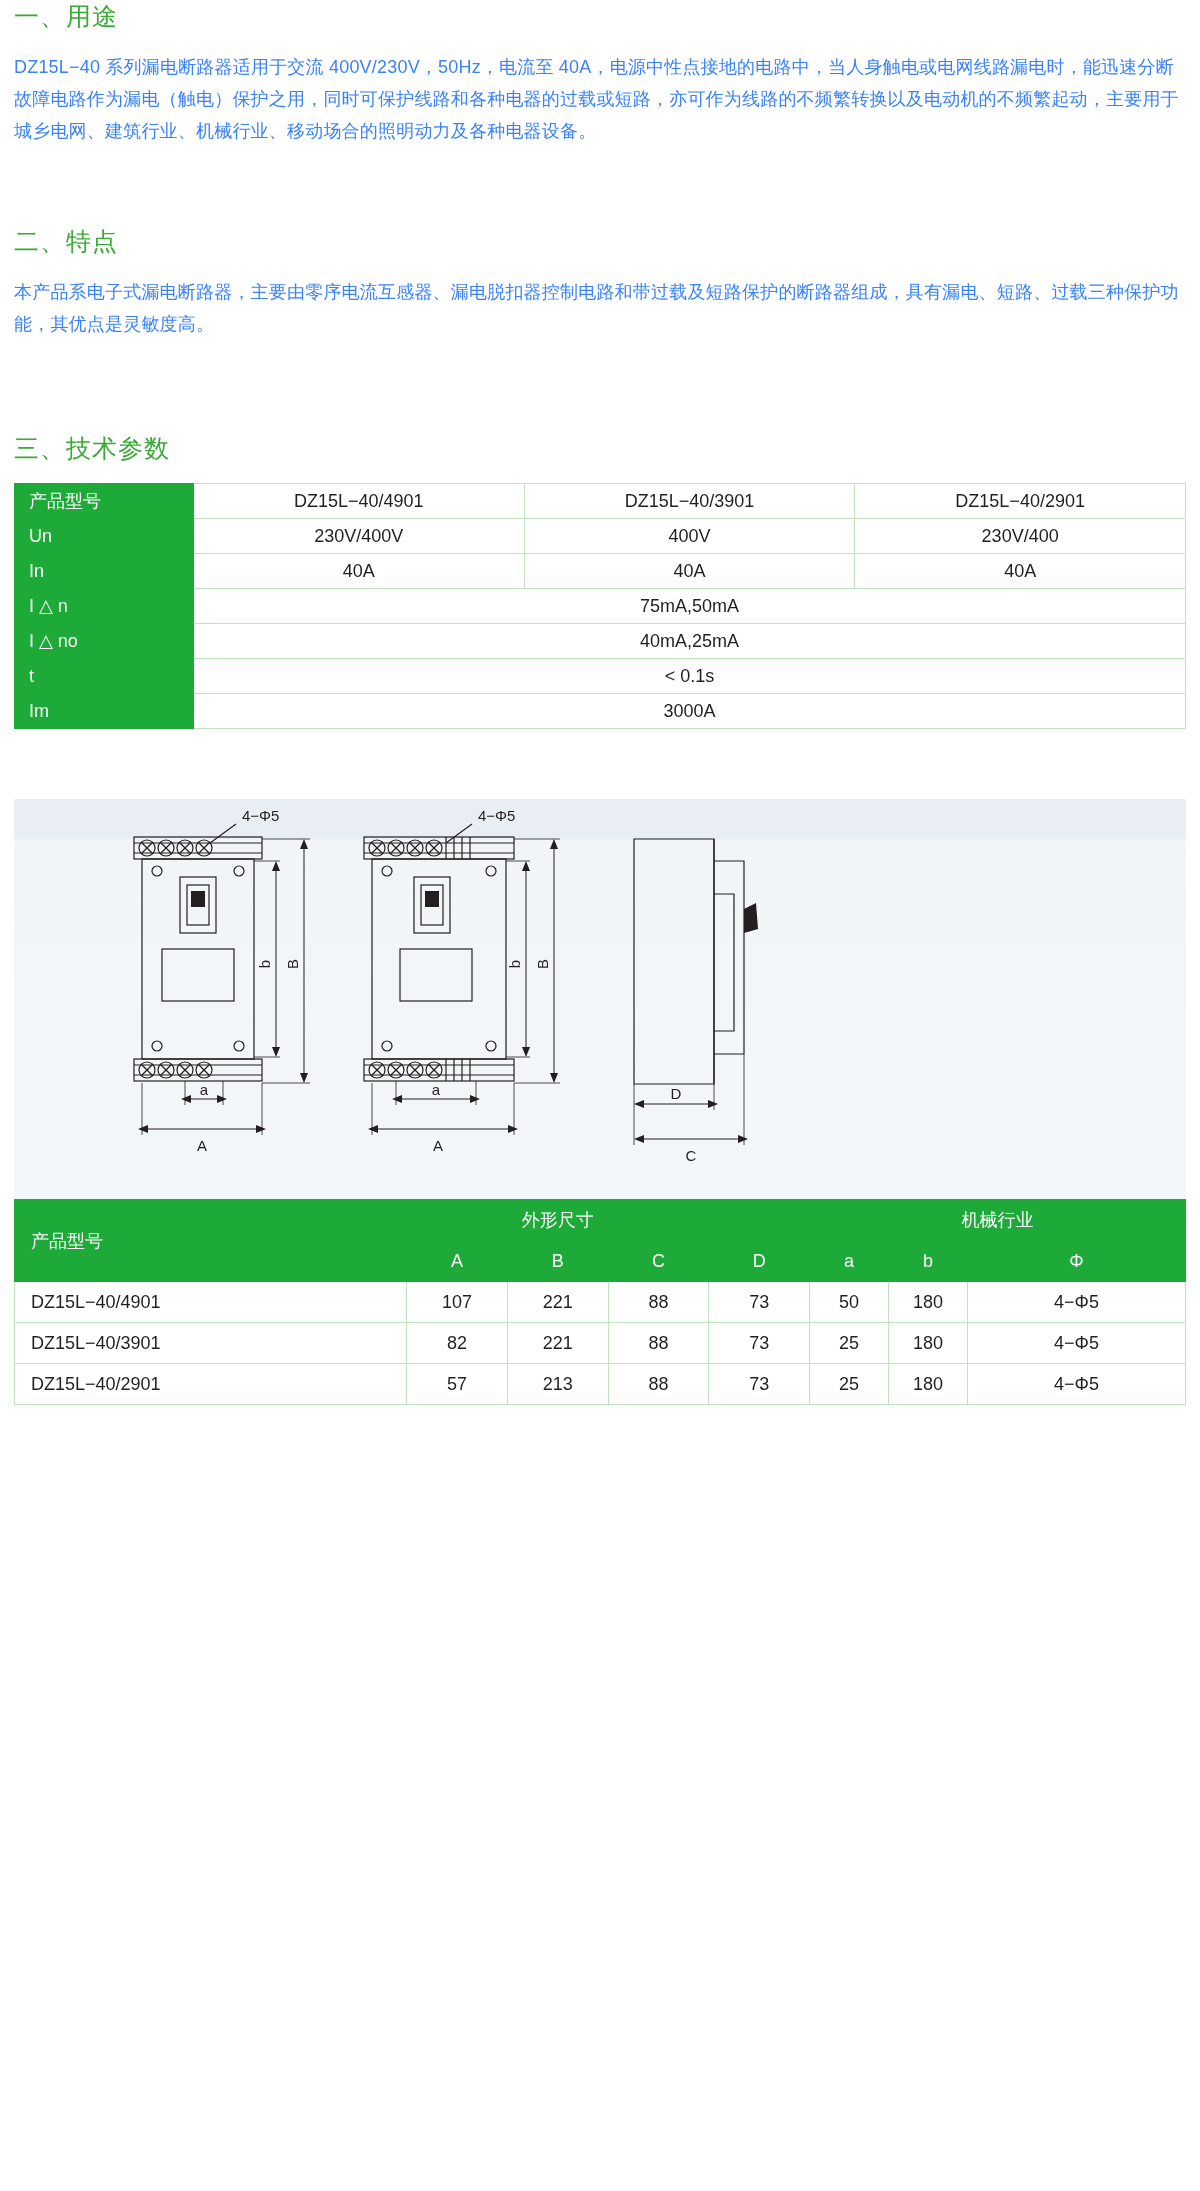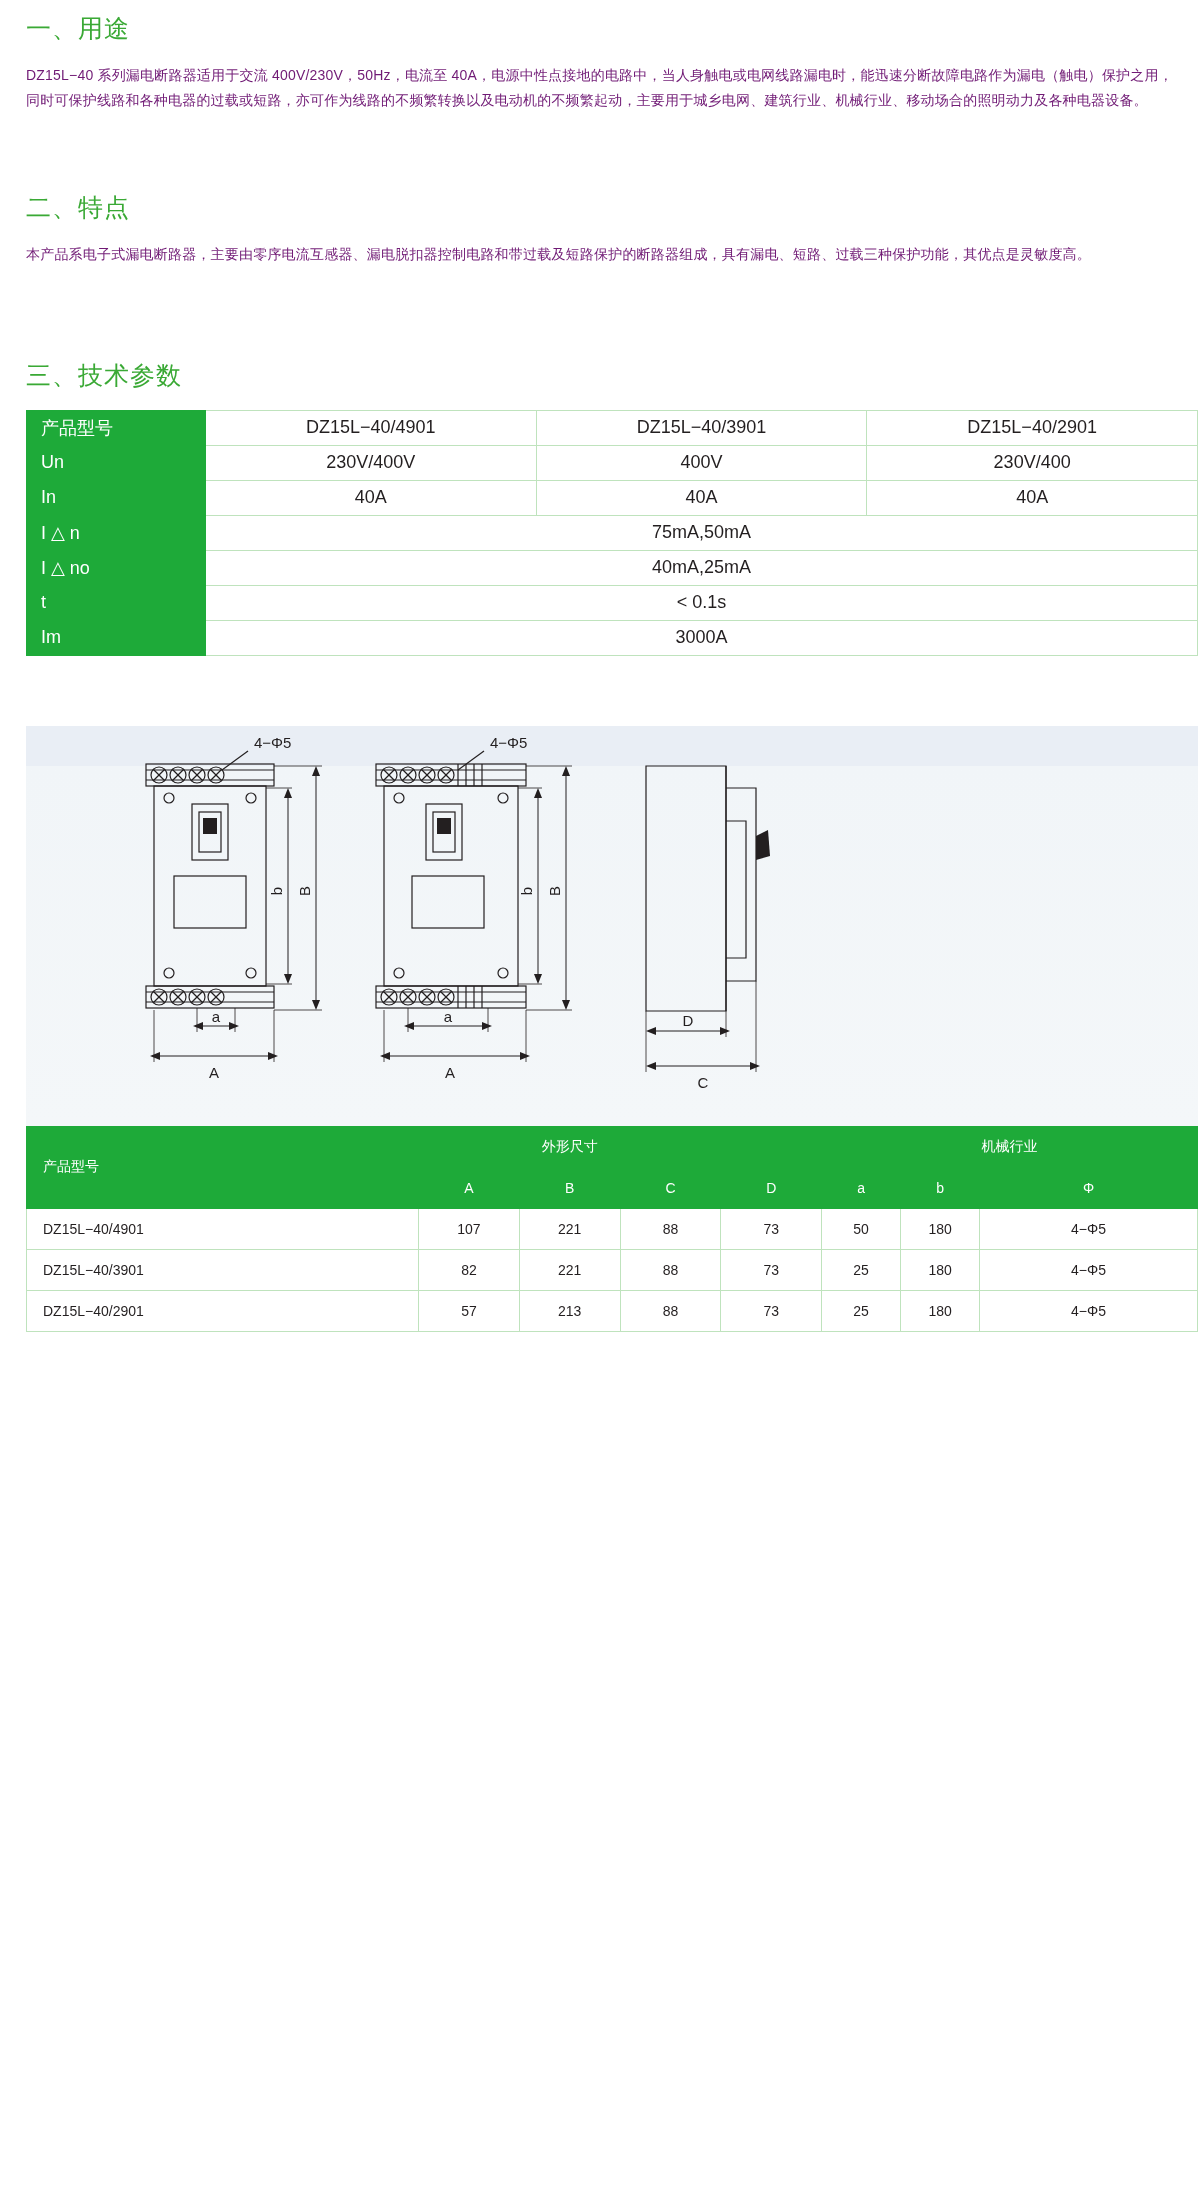--- a/index.html
+++ b/index.html
@@ -9,37 +9,37 @@
   }
   body {
     width: 1200px;
     font-family: "Liberation Sans", "DejaVu Sans", sans-serif;
     color: #231f20;
   }
   .page {
     width: 1200px;
     min-height: 2191px;
     position: relative;
-    padding: 12px;
+    padding: 0;
     box-sizing: border-box;
   }
   .section {
     padding: 0 14px;
   }
   h2.sec-title {
     color: #3aa935;
     font-size: 25px;
     font-weight: normal;
     margin: 0 0 18px 0;
     letter-spacing: 1px;
   }
   .body-text {
-    font-size: 14px;
+    font-size: 18px;
     line-height: 1.78;
-    color: #701a75;
+    color: #3b82f6;
     letter-spacing: 0.2px;
   }
   .gap-a { height: 78px; }
   .gap-b { height: 92px; }
   .gap-c { height: 70px; }
 
   
   table.tech {
     border-collapse: collapse;
     width: 1172px;
@@ -80,21 +80,21 @@
 
   
   table.dim {
     border-collapse: collapse;
     width: 1172px;
     table-layout: fixed;
     margin-top: 0;
   }
   table.dim th, table.dim td {
     border: 1px solid #bfe3bd;
-    font-size: 14px;
+    font-size: 18px;
     text-align: center;
     height: 38px;
     font-weight: normal;
     color: #231f20;
   }
   table.dim th.green {
     background: #1eaa39;
     color: #fff;
     border: 1px solid #1eaa39;
   }

